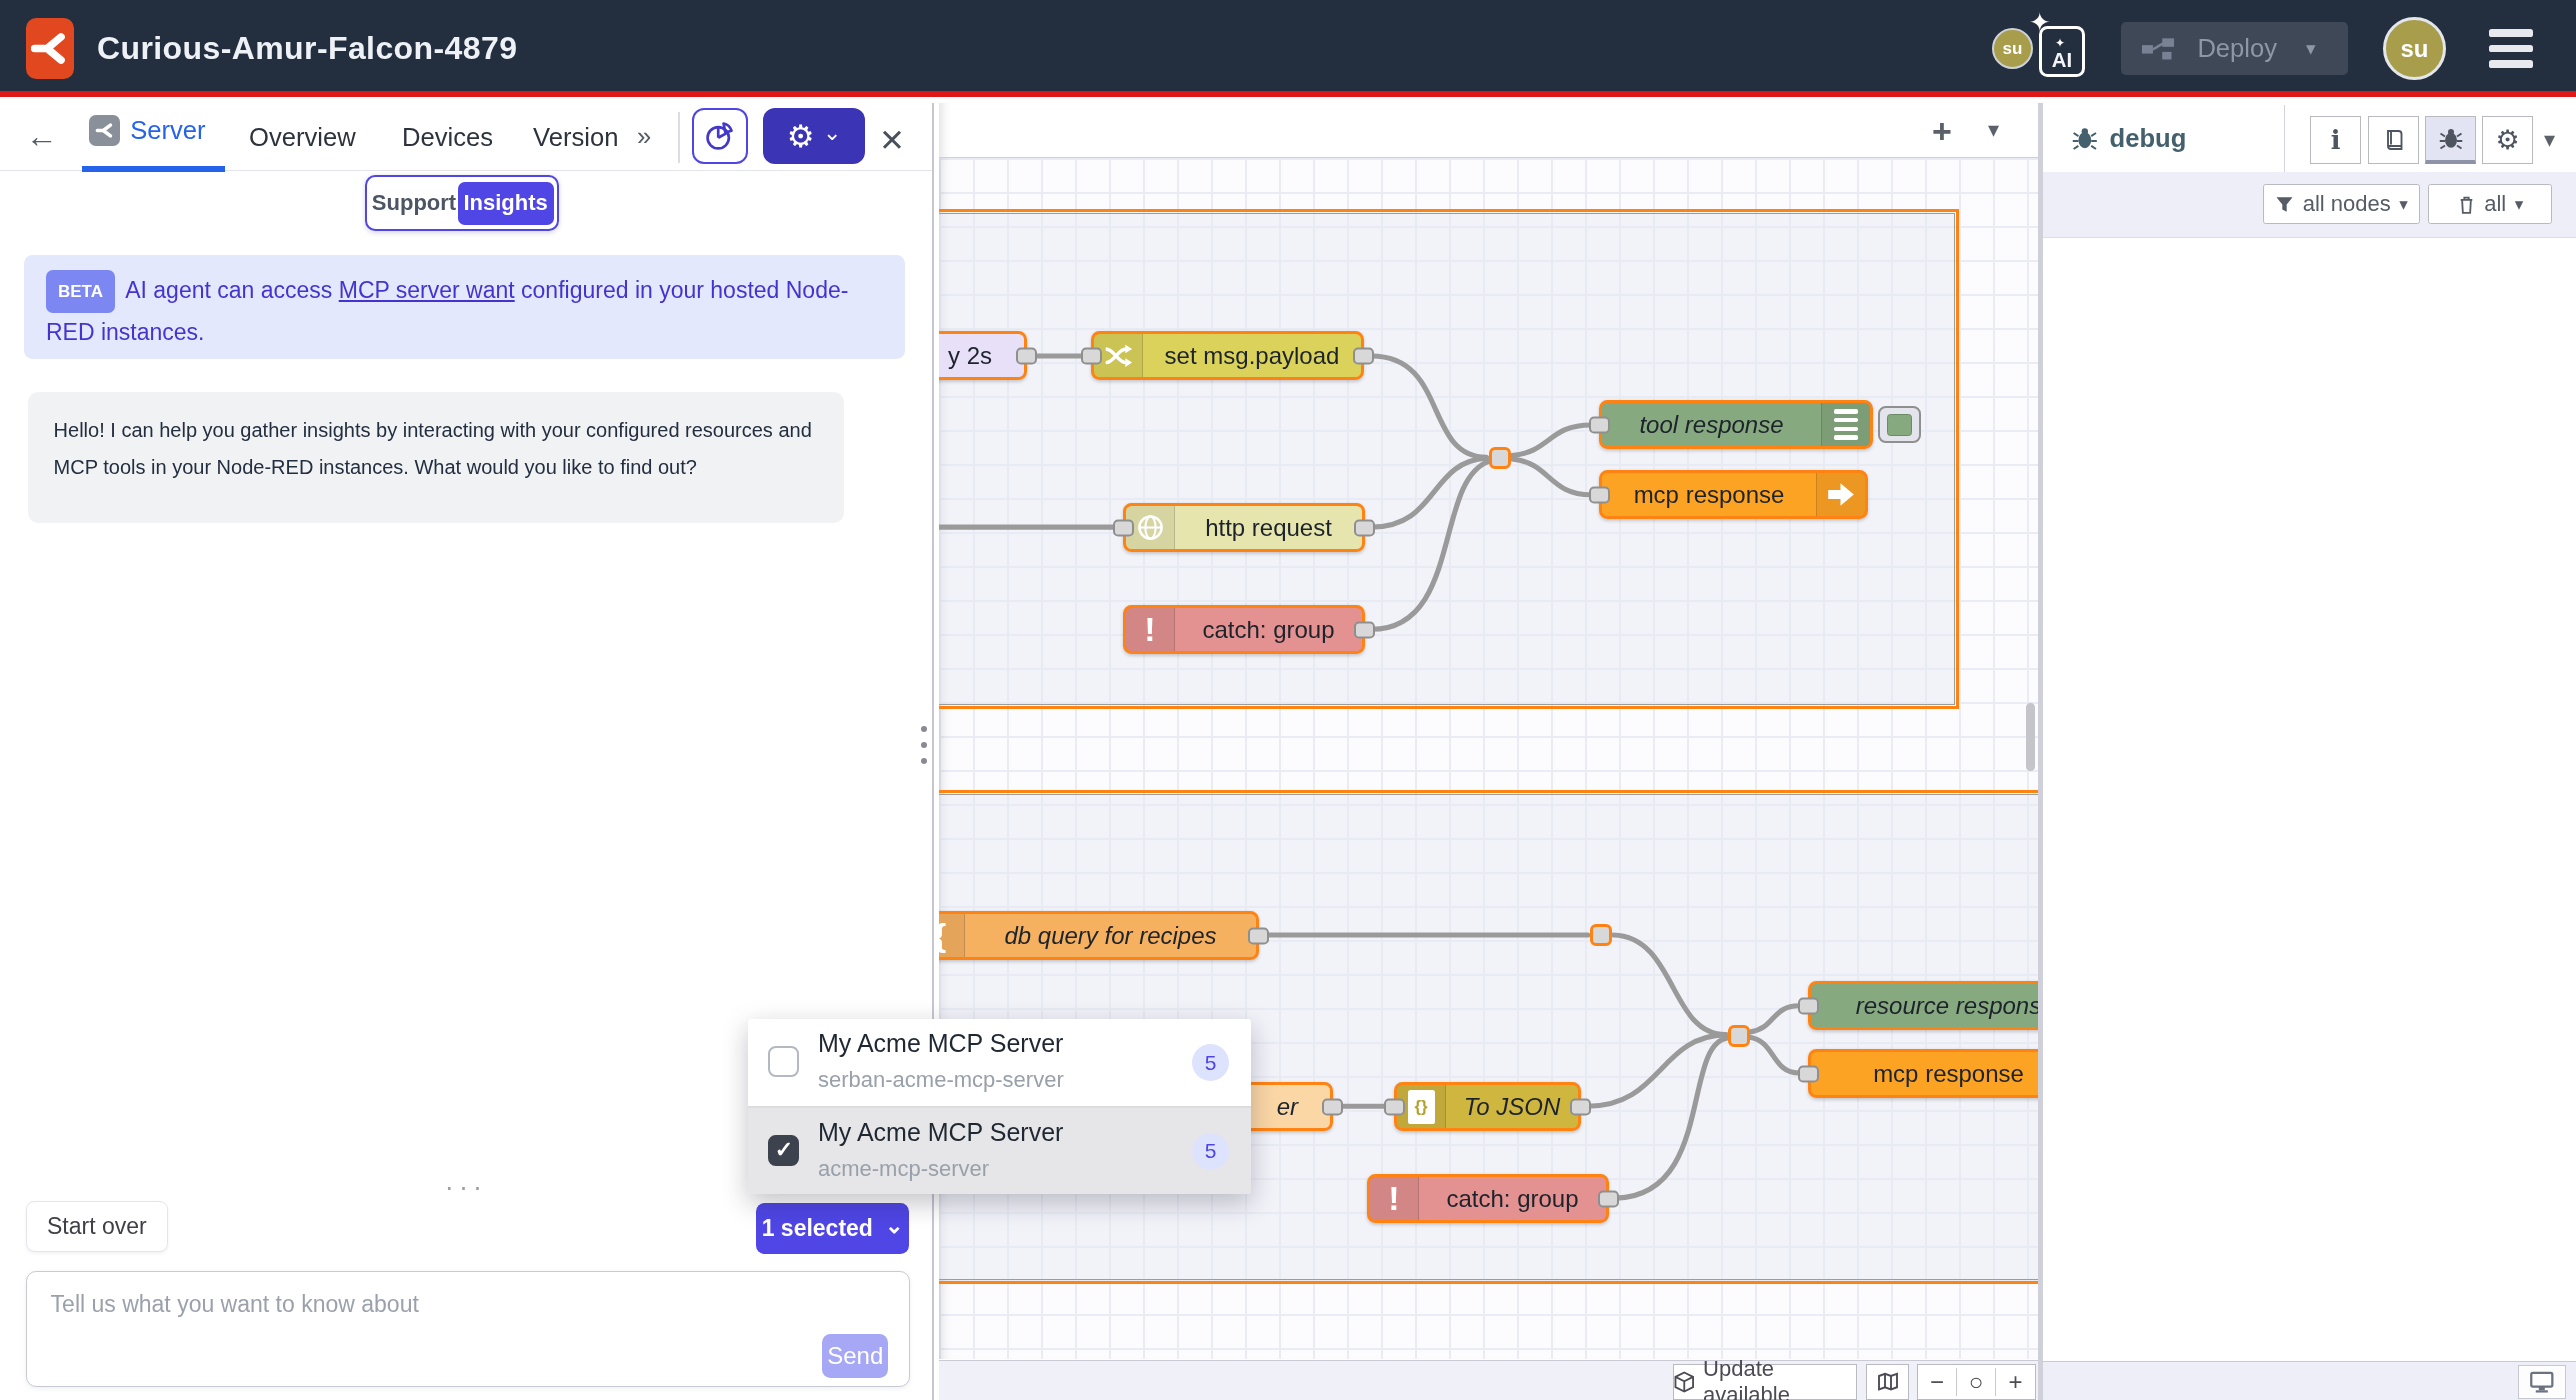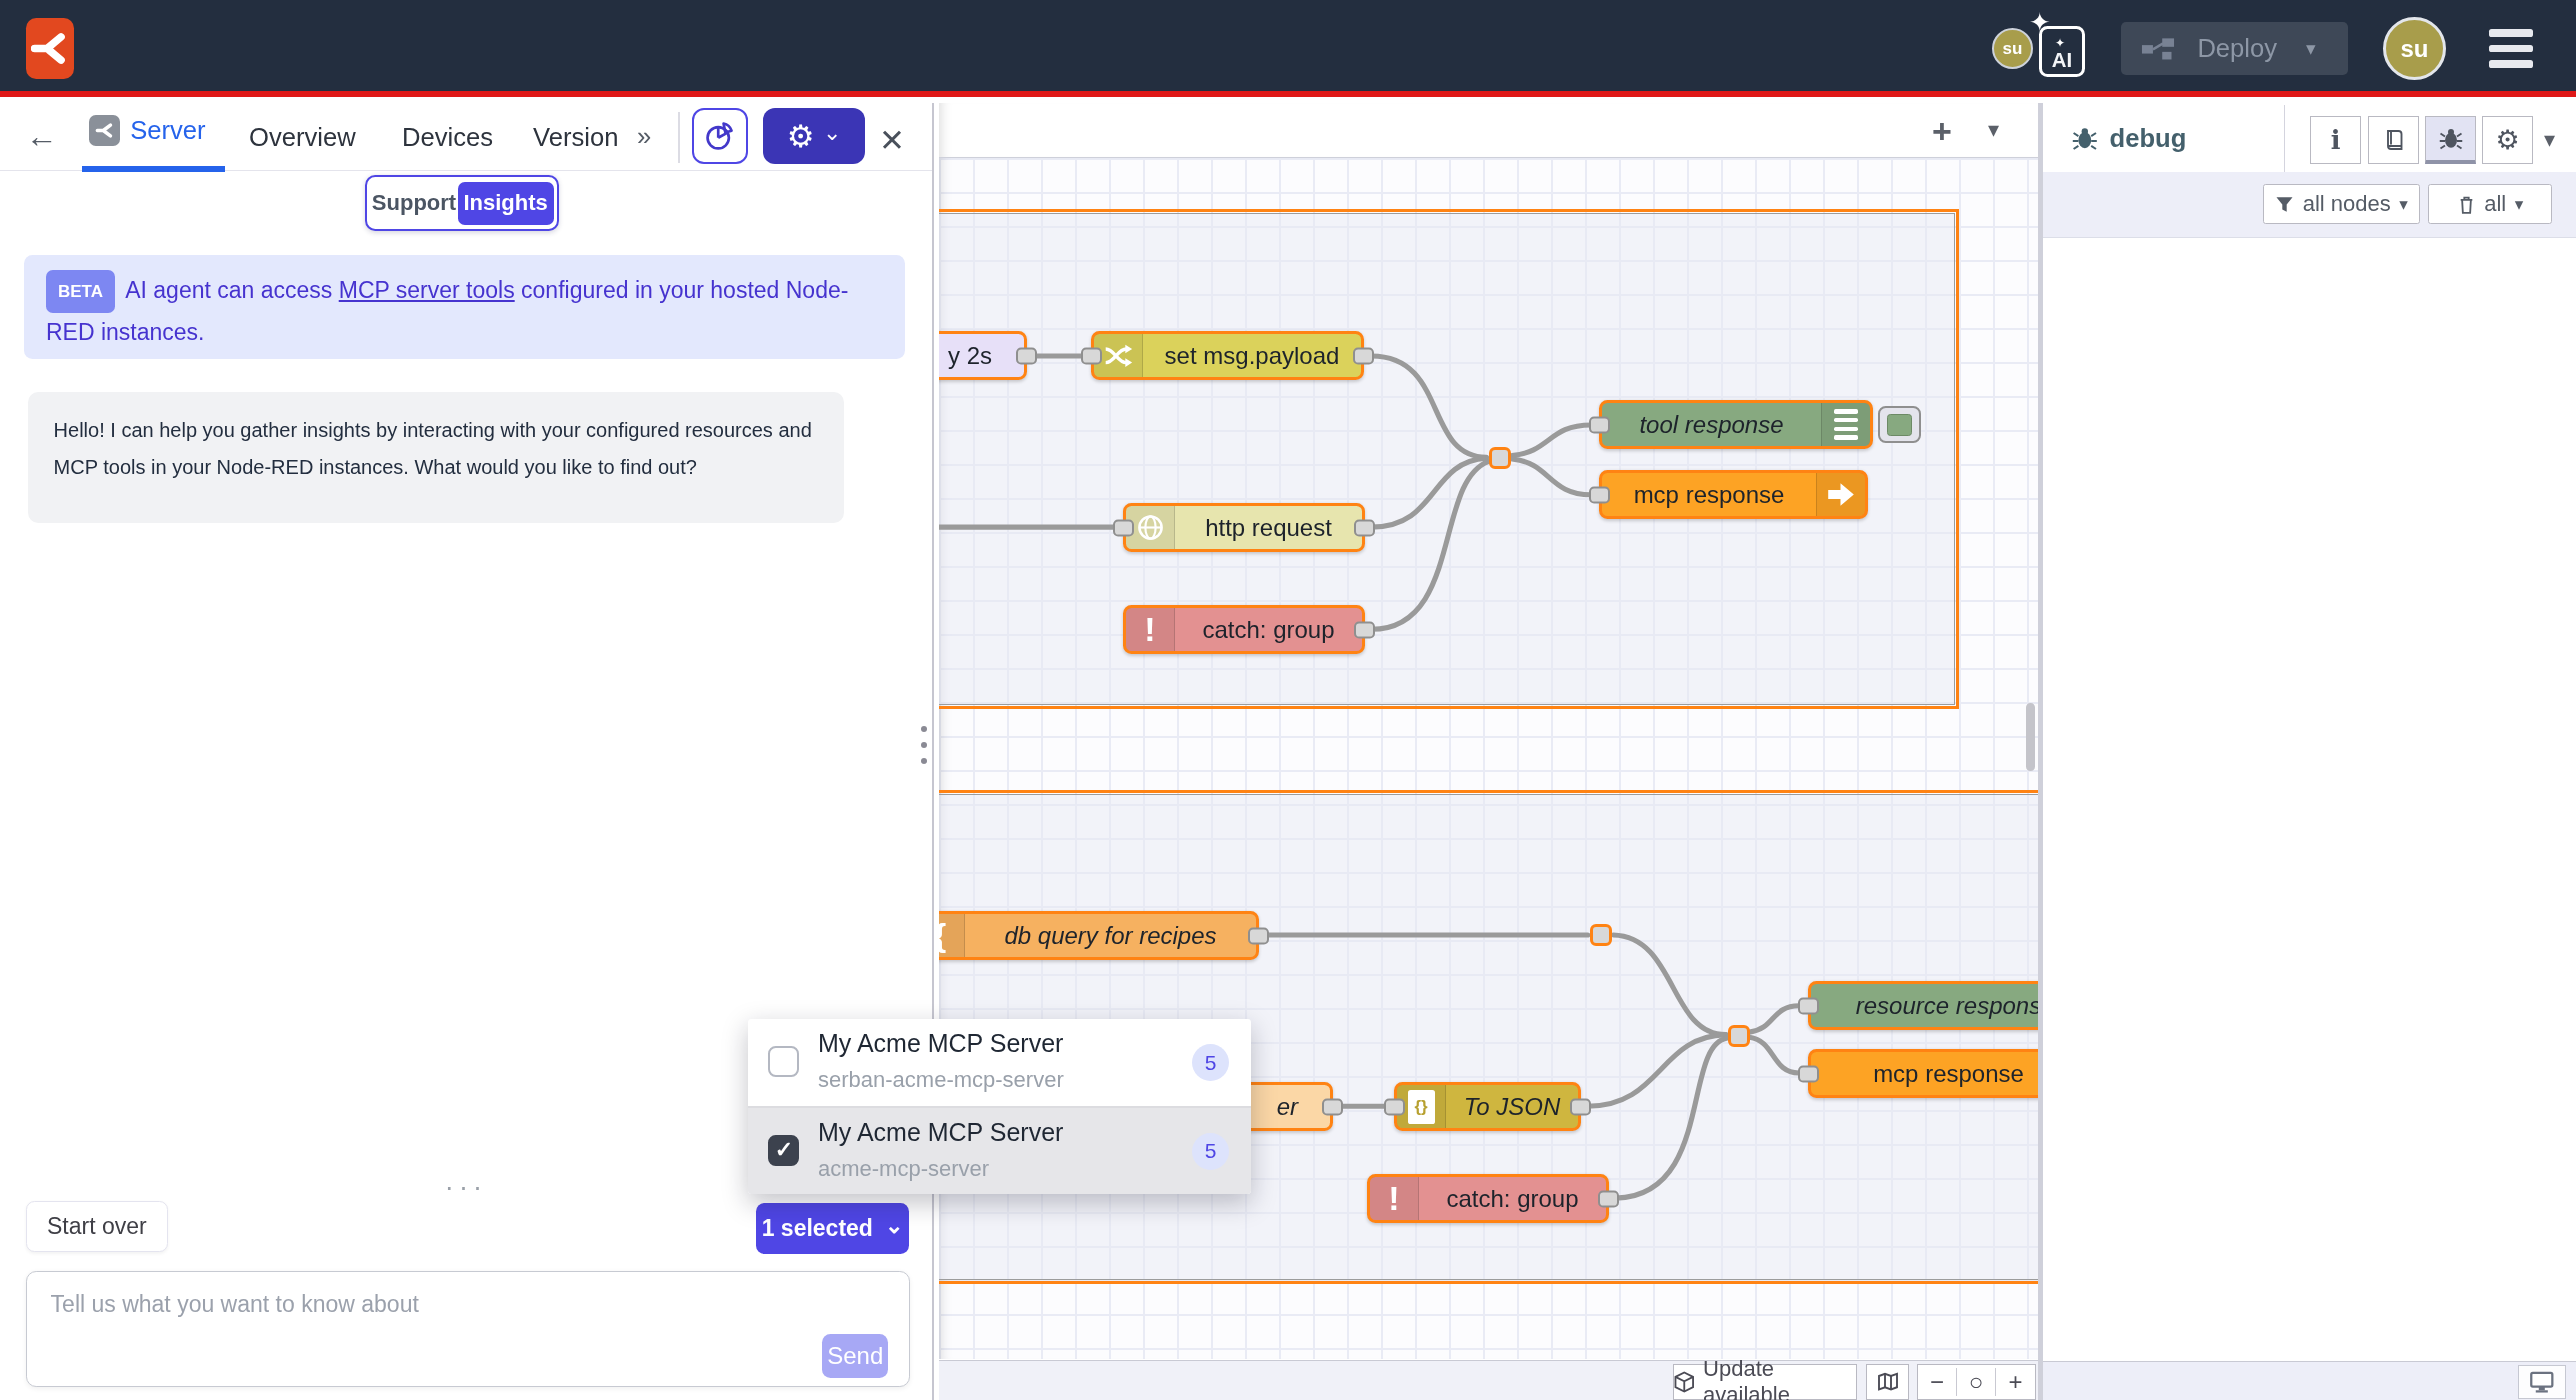--- a/index.html
+++ b/index.html
@@ -191,20 +191,21 @@
 </style>
 </head>
 <body>
 
 <div class="header">
   <div class="logo">
     <svg width="37" height="37" viewBox="0 0 64 64">
       <path d="M6 32 H28 M28 32 L52 12 M28 32 L52 52" stroke="#fff" stroke-width="13" fill="none" stroke-linecap="round" stroke-linejoin="round"></path>
     </svg>
   </div>
+  <div class="app-title">Curious-Amur-Falcon-4879</div>
 
   <div class="avatar small">su</div>
   <span class="ai-spark">✦</span>
   <span class="ai-spark2">✦</span>
   <div class="ai-box">
     <div class="ai-label">AI</div>
   </div>
   <div class="deploy-btn">
     <svg class="deploy-icon" width="34" height="27" viewBox="0 0 40 32">
       <rect x="1" y="12" width="13" height="10" fill="#788294"></rect>
@@ -253,21 +254,21 @@
     </div>
     <span class="close-x">✕</span>
   </div>
 
   <div class="mode-toggle">
     <span class="mode-support">Support</span>
     <span class="mode-insights">Insights</span>
   </div>
 
   <div class="beta-banner">
-    <span class="beta-chip">BETA</span><span>AI agent can access </span><a class="beta-link">MCP server tools</a><span> configured in your hosted Node-RED instances.</span>
+    <span class="beta-chip">BETA</span><span>AI agent can access </span><a class="beta-link">MCP server want</a><span> configured in your hosted Node-RED instances.</span>
   </div>
 
   <div class="greeting">Hello! I can help you gather insights by interacting with your configured resources and MCP tools in your Node-RED instances. What would you like to find out?</div>
 
   <div class="footer-dots">···</div>
   <div class="start-over">Start over</div>
   <div class="selected-btn">
     <span>1 selected</span>
     <span class="chev">⌄</span>
   </div>

